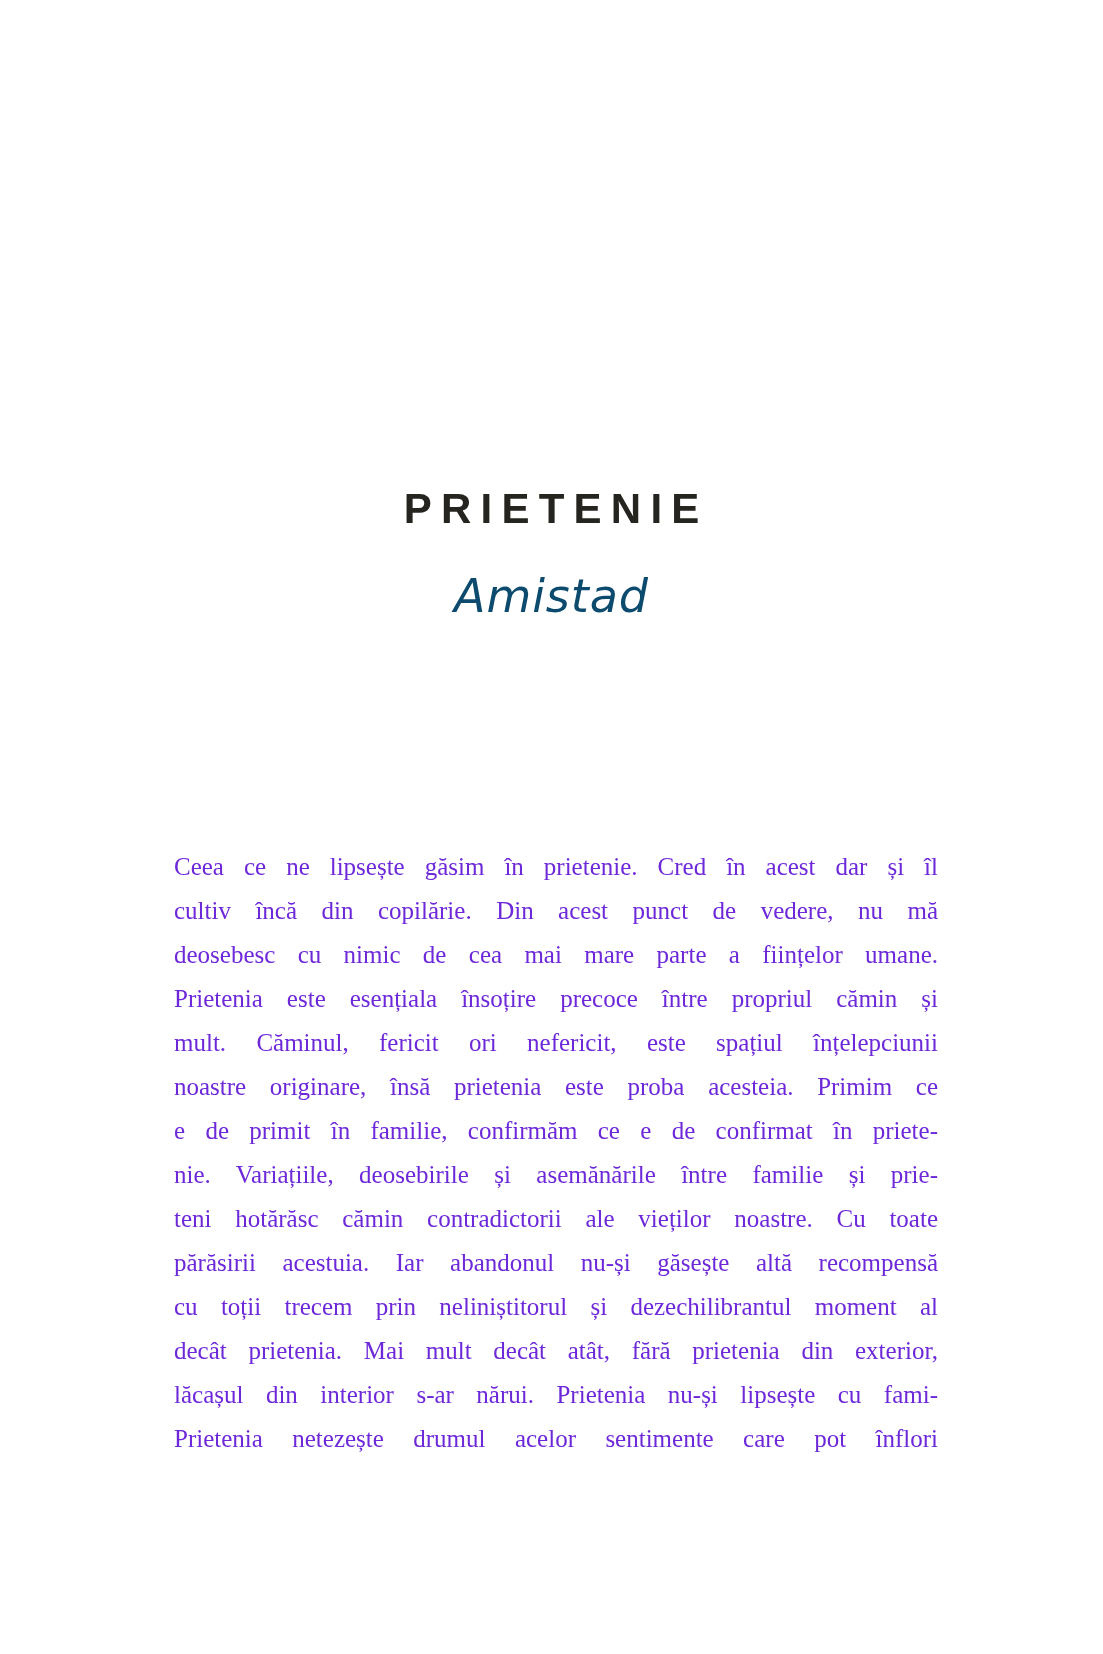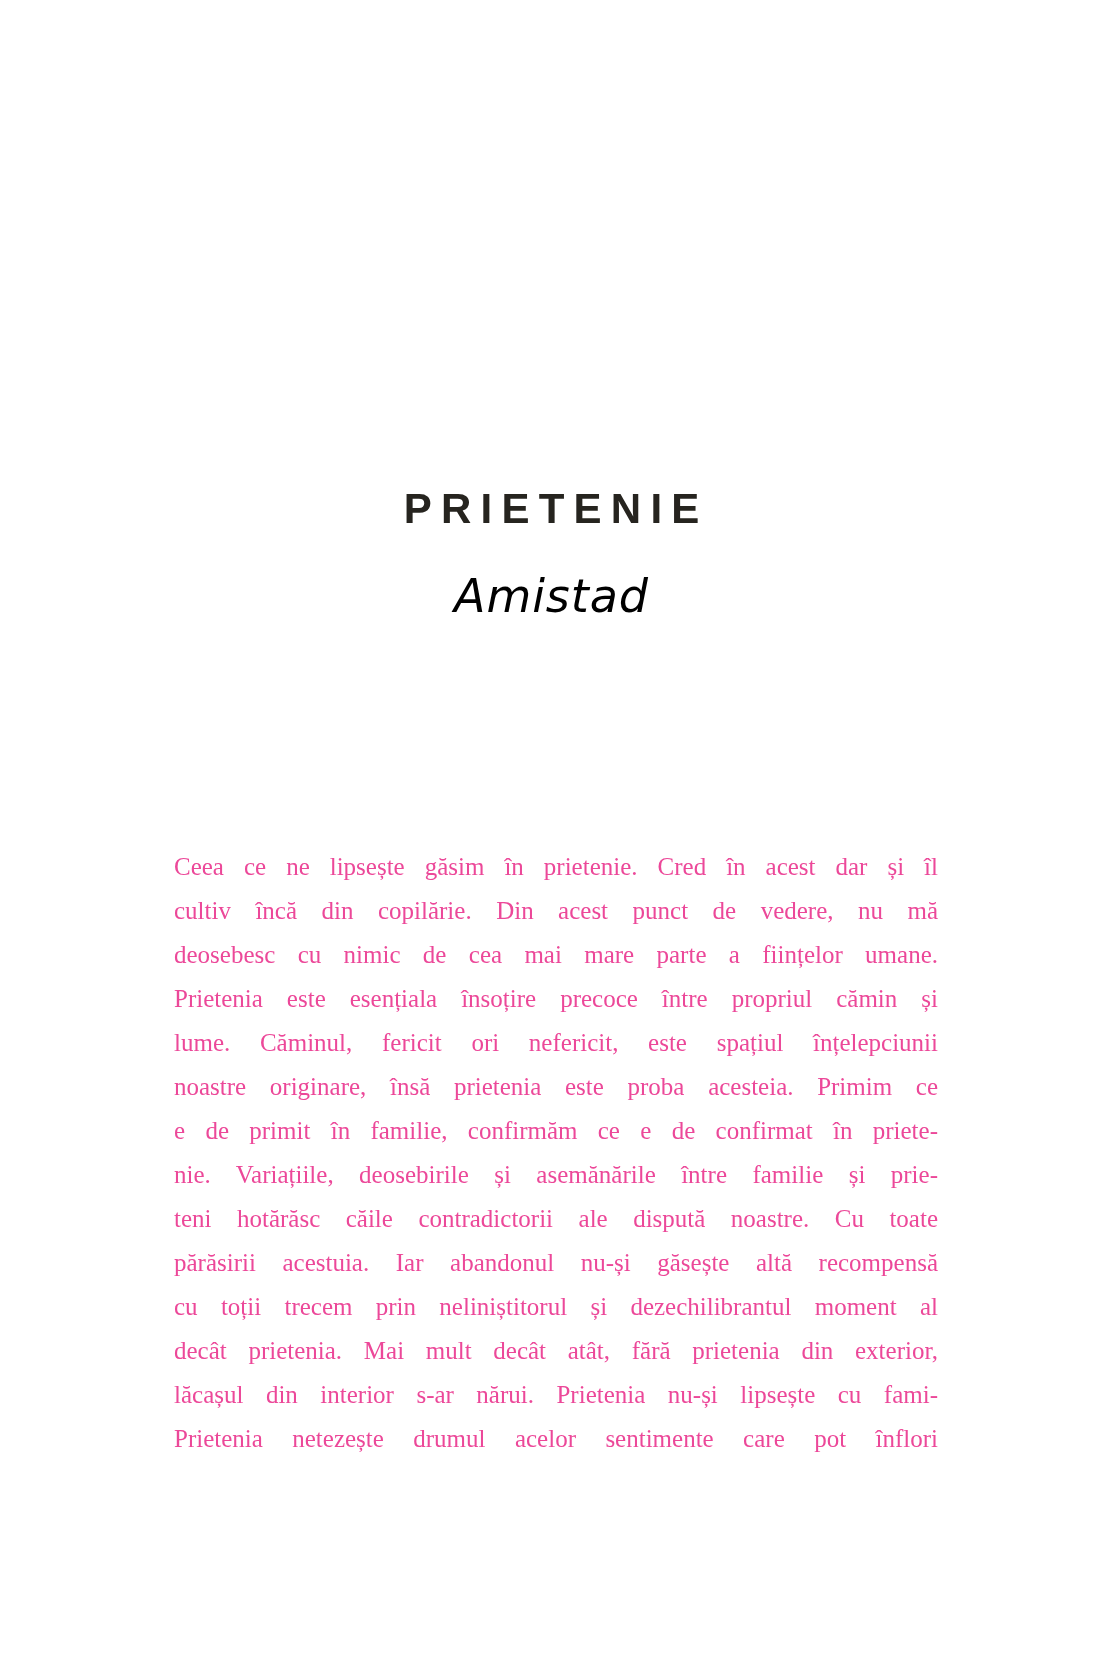--- a/index.html
+++ b/index.html
@@ -36,30 +36,30 @@
     left: 0;
     width: 1103px;
     margin: 0;
     text-align: center;
     font-family: "DejaVu Sans", sans-serif;
     font-style: italic;
     font-weight: 400;
     font-size: 46px;
     line-height: 56px;
     letter-spacing: 0.02em;
-    color: #000000;
+    color: #0c4a6e;
   }
   .body-text {
     position: absolute;
     top: 829px;
     left: 174px;
     width: 764px;
     font-family: "Liberation Serif", serif;
     font-size: 25px;
-    color: #ec4899;
+    color: #6d28d9;
   }
   .body-line {
     line-height: 44px;
     height: 44px;
     text-align: justify;
     text-align-last: justify;
     white-space: nowrap;
   }
   .body-line.last {
     text-align-last: justify; 
@@ -72,25 +72,25 @@
 
   <h1 class="chapter-title">PRIETENIE</h1>
 
   <h2 class="chapter-subtitle">Amistad</h2>
 
   <div class="body-text">
     <div class="body-line">Ceea ce ne lipsește găsim în prietenie. Cred în acest dar și îl</div>
     <div class="body-line">cultiv încă din copilărie. Din acest punct de vedere, nu mă</div>
     <div class="body-line">deosebesc cu nimic de cea mai mare parte a ființelor umane.</div>
     <div class="body-line">Prietenia este esențiala însoțire precoce între propriul cămin și</div>
-    <div class="body-line">lume. Căminul, fericit ori nefericit, este spațiul înțelepciunii</div>
+    <div class="body-line">mult. Căminul, fericit ori nefericit, este spațiul înțelepciunii</div>
     <div class="body-line">noastre originare, însă prietenia este proba acesteia. Primim ce</div>
     <div class="body-line">e de primit în familie, confirmăm ce e de confirmat în priete-</div>
     <div class="body-line">nie. Variațiile, deosebirile și asemănările între familie și prie-</div>
-    <div class="body-line">teni hotărăsc căile contradictorii ale dispută noastre. Cu toate</div>
+    <div class="body-line">teni hotărăsc cămin contradictorii ale vieților noastre. Cu toate</div>
     <div class="body-line">părăsirii acestuia. Iar abandonul nu-și găsește altă recompensă</div>
     <div class="body-line">cu toții trecem prin neliniștitorul și dezechilibrantul moment al</div>
     <div class="body-line">decât prietenia. Mai mult decât atât, fără prietenia din exterior,</div>
     <div class="body-line">lăcașul din interior s-ar nărui. Prietenia nu-și lipsește cu fami-</div>
     <div class="body-line last">Prietenia netezește drumul acelor sentimente care pot înflori</div>
   </div>
 
 </div>
 
 </body></html>

